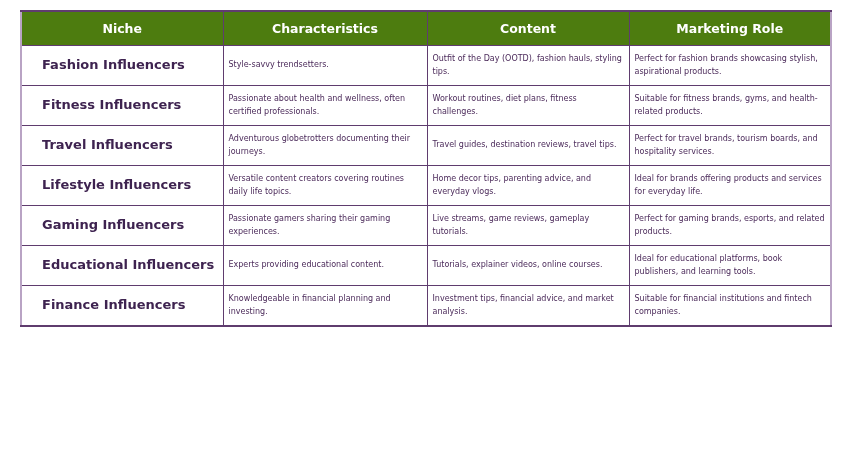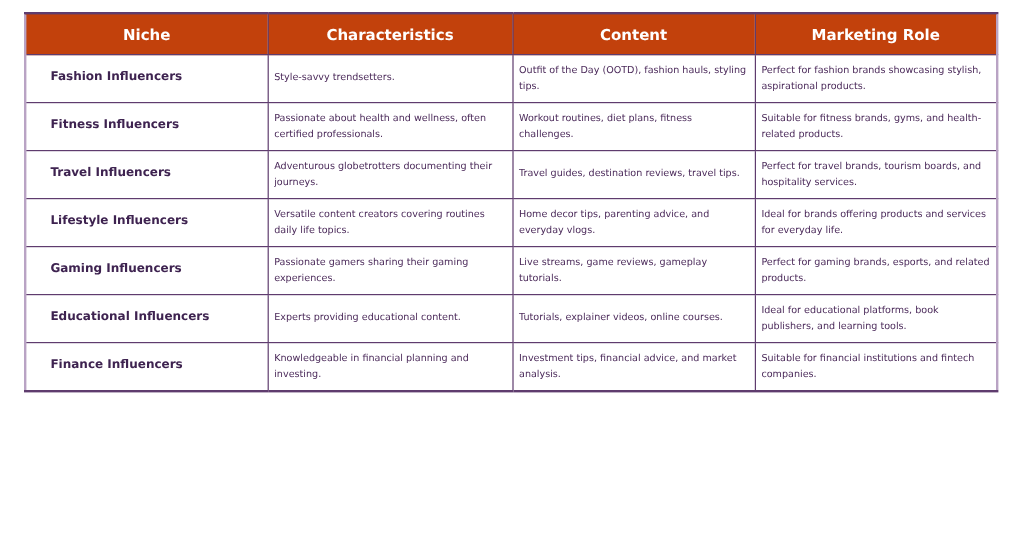--- a/index.html
+++ b/index.html
@@ -7,29 +7,29 @@
   .tbl {
     position: absolute; left: 20px; top: 10px; width: 810px;
     border-collapse: collapse; table-layout: fixed;
     border-left: 2px solid #b9a3c4; border-right: 2px solid #b9a3c4;
   }
   .tbl col.c1 { width: 202px; }
   .tbl col.c2 { width: 204px; }
   .tbl col.c3 { width: 202px; }
   .tbl col.c4 { width: 202px; }
   .tbl th {
-    background: #c2410c; color: #ffffff; font-weight: bold;
+    background: #4d7c0f; color: #ffffff; font-weight: bold;
     font-size: 12.5px; height: 33px; padding: 0; text-align: center;
     border: 1px solid #5f3c6e; border-top: 2px solid #5f3c6e;
   }
   .tbl td {
     border: 1px solid #5f3c6e; height: 39px; padding: 0 5px;
     font-size: 8px; line-height: 12.5px; color: #4b2a5a; vertical-align: middle;
   }
-  .tbl td.niche { font-weight: bold; color: #3e2350; font-size: 10px; padding-left: 20px; }
+  .tbl td.niche { font-weight: bold; color: #3e2350; font-size: 13px; padding-left: 20px; }
   .tbl tr:last-child td { border-bottom: 2px solid #5f3c6e; }
 </style>
 </head>
 <body>
 
 <table class="tbl">
   <colgroup>
       <col class="c1">
       <col class="c2">
       <col class="c3">

